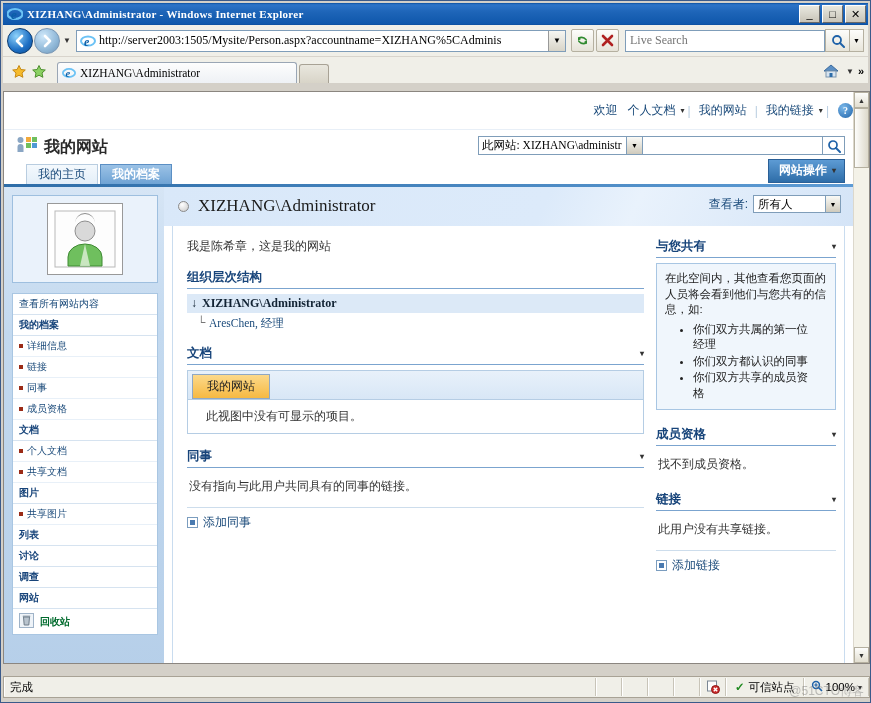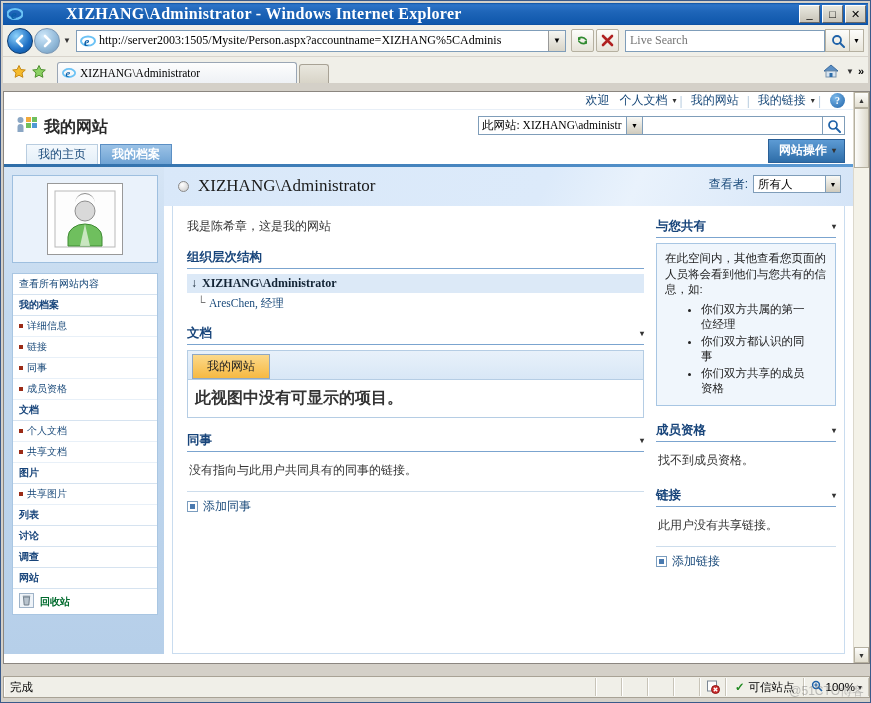--- a/index.html
+++ b/index.html
@@ -22,26 +22,25 @@
     background: linear-gradient(to bottom,#0a50a0 0%,#2d74c8 8%,#1e65b8 40%,#0f57ab 95%,#0b4c9c 100%);
     display: flex; align-items: center;
     padding: 0 2px 0 4px;
     margin: 2px 2px 0 2px;
   }
   .titlebar .tb-icon {
     width: 16px; height: 16px; margin-right: 4px;
     flex: 0 0 auto;
   }
   .titlebar .tb-text {
-    color: #fff; font-weight: bold; font-size: 16px;
+    color: #fff; font-weight: bold; font-size: 11px;
     font-family: "Liberation Serif", serif;
     letter-spacing: .3px;
     white-space: nowrap; overflow: hidden;
     flex: 1 1 auto;
-    margin-left: 39px;
   }
   .tb-buttons { display: flex; gap: 2px; flex: 0 0 auto; }
   .tb-btn {
     width: 21px; height: 18px;
     background: linear-gradient(to bottom,#e8e8e0,#c8c4b8);
     border: 1px solid #fff;
     border-right-color: #686868; border-bottom-color: #686868;
     display: flex; align-items: center; justify-content: center;
     font-size: 11px; color: #000;
     font-family: "Liberation Sans", sans-serif;
@@ -178,23 +177,23 @@
   }
   .sb-thumb {
     height: 60px; margin: 0;
     background: linear-gradient(to right,#fdfdfb,#ddd9cb);
     border: 1px solid #b5b0a0; flex: 0 0 auto;
   }
   .sb-track { flex: 1 1 auto; background: #f4f2e8; }
 
   
   .sp-topbar {
-    height: 18px; background: #fff;
+    height: 38px; background: #fff;
     display: flex; align-items: center; justify-content: flex-end;
-    padding-right: 8px; font-size: 12px; color: #1a4a7a;
+    padding-right: 0; font-size: 12px; color: #1a4a7a;
     border-bottom: 1px solid #e8eff7;
   }
   .sp-topbar .ml { color:#1a4a7a; margin: 0 5px; }
   .sp-topbar .sep { color:#b9cde0; margin: 0 3px; }
   .help-ico {
     width:15px;height:15px;border-radius:50%;
     background: radial-gradient(circle at 35% 30%, #7ab8ea, #1f62a8);
     color:#fff; font-size:10px; font-weight:bold;
     display:flex;align-items:center;justify-content:center;
     margin-left: 6px;
@@ -413,34 +412,33 @@
     border: 1px solid #b5cde4; border-bottom: none;
     padding: 3px 4px 0 4px; display: flex;
   }
   .doc-tab {
     background: linear-gradient(to bottom,#fcd98a,#f6b942);
     border: 1px solid #8fa8c4;
     padding: 3px 14px; font-size: 12px; color: #222;
   }
   .doc-body {
     border: 1px solid #b5cde4;
-    padding: 8px 7px; font-size: 16px; color: #333;
+    padding: 8px 18px; font-size: 12px; color: #333;
     background: #fff;
-    font-weight: bold;
   }
   .plain-note { font-size: 12px; color: #333; padding: 5px 0 8px 2px; }
   .rule-soft { border-top: 1px solid #cdddec; margin: 4px 0 6px; }
 
   .share-box {
     border: 1px solid #a8c6e3; background: #f0f6fc;
     padding: 7px 8px; font-size: 11.5px; color: #222;
     line-height: 1.35;
   }
   .share-box ul { margin: 4px 0 0 0; padding-left: 20px; }
-  .share-box li { margin: 1px 16px; }
+  .share-box li { margin: 1px 8px; }
 
   
   .statusbar {
     position: absolute; left: 2px; bottom: 4px;
     width: 867px; height: 22px;
     background: #f0efe8; border: 1px solid #a8a295;
     display: flex; align-items: center;
     font-size: 11.5px; color: #000;
   }
   .st-cell {

